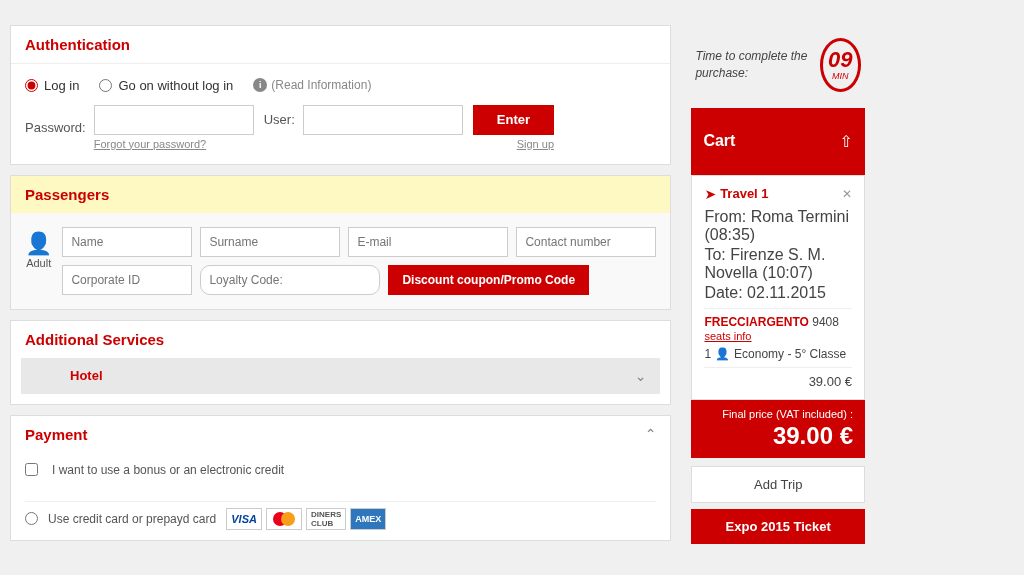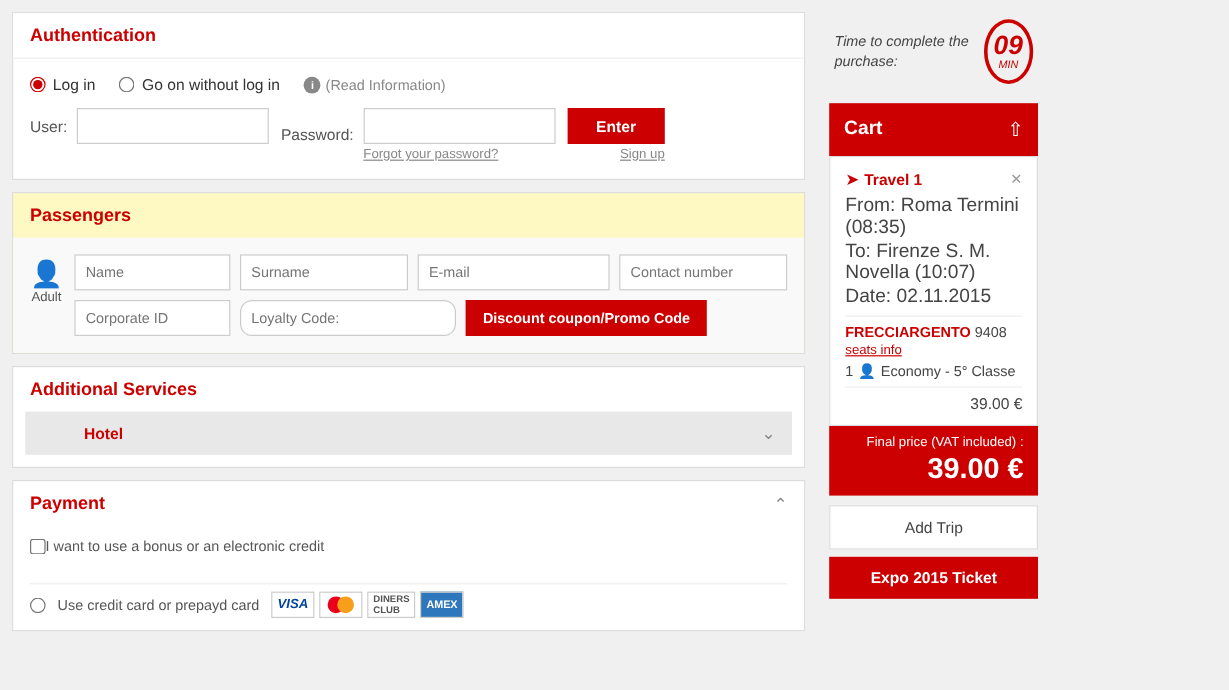--- a/index.html
+++ b/index.html
@@ -1,18 +1,18 @@
 <!DOCTYPE html>
 <html><head>
   <meta charset="utf-8">
   <style>
     * { box-sizing: border-box; margin: 0; padding: 0; }
     body { font-family: Arial, sans-serif; font-size: 13px; background: #f0f0f0; color: #333; }
 
-    .page-container { display: flex; width: 875px; min-height: 575px; background: #f0f0f0; }
+    .page-container { display: flex; width: 875px; min-height: 575px; background: #f0f0f0; align-items: center; }
 
     .main-content { flex: 1; padding: 10px; }
     .sidebar { width: 230px; padding: 10px; }
 
     
     .section { background: #fff; border: 1px solid #ddd; margin-bottom: 10px; }
     .section-header { background: #fff; padding: 10px 14px; border-bottom: 1px solid #eee; }
     .section-header h2 { color: #c00; font-size: 15px; font-weight: bold; }
     .section-body { padding: 14px; }
 
@@ -57,41 +57,41 @@
     .add-services-header h2 { color: #c00; font-size: 15px; font-weight: bold; }
     .hotel-row { background: #e8e8e8; margin: 0 10px 10px; padding: 10px 14px; display: flex; justify-content: space-between; align-items: center; cursor: pointer; }
     .hotel-label { color: #c00; font-weight: bold; font-size: 13px; padding-left: 35px; }
     .chevron-icon { color: #888; font-size: 14px; }
 
     
     .payment-section { background: #fff; border: 1px solid #ddd; margin-bottom: 10px; }
     .payment-header { padding: 10px 14px; display: flex; justify-content: space-between; align-items: center; cursor: pointer; }
     .payment-header h2 { color: #c00; font-size: 15px; font-weight: bold; }
     .payment-body { padding: 10px 14px; }
-    .bonus-row { display: flex; align-items: center; gap: 0; margin-bottom: 24px; }
+    .bonus-row { display: flex; align-items: center; gap: 14px; margin-bottom: 24px; }
     .bonus-row input[type="checkbox"] { accent-color: #c00; }
     .bonus-label { font-size: 12px; color: #555; }
     .credit-row { display: flex; align-items: center; gap: 10px; }
     .credit-row input[type="radio"] { accent-color: #c00; }
     .credit-label { font-size: 12px; color: #555; }
     .card-icons { display: flex; gap: 4px; }
     .card-icon { border: 1px solid #ccc; padding: 2px 4px; font-size: 9px; font-weight: bold; height: 22px; display: flex; align-items: center; justify-content: center; min-width: 36px; background: #fff; }
     .visa-card { color: #00439C; font-size: 11px; font-weight: 900; font-style: italic; }
     .mc-card { background: #fff; }
     .diners-card { font-size: 8px; color: #555; }
     .amex-card { background: #2E77BC; color: #fff; font-size: 9px; }
 
     
     .timer-area { display: flex; justify-content: space-between; align-items: center; margin-bottom: 10px; padding: 6px 4px; font-style: italic; }
     .timer-text { font-size: 12px; color: #444; line-height: 1.4; }
     .timer-circle { width: 54px; height: 54px; border-radius: 50%; border: 3px solid #c00; display: flex; flex-direction: column; align-items: center; justify-content: center; }
     .timer-number { font-size: 22px; font-weight: bold; color: #c00; line-height: 1; }
     .timer-min { font-size: 9px; color: #c00; text-transform: uppercase; }
 
-    .cart-box { background: #c00; color: #fff; padding: 12px 12px; display: flex; justify-content: space-between; align-items: center; margin-bottom: 0; }
+    .cart-box { background: #c00; color: #fff; padding: 24px 12px; display: flex; justify-content: space-between; align-items: center; margin-bottom: 0; }
     .cart-title { font-size: 16px; font-weight: bold; }
     .cart-up-icon { font-size: 16px; }
 
     .cart-body { background: #fff; border: 1px solid #ddd; padding: 10px 12px; }
     .travel-row { display: flex; align-items: center; justify-content: space-between; margin-bottom: 6px; }
     .travel-arrow { color: #c00; font-size: 14px; margin-right: 4px; }
     .travel-title { color: #c00; font-weight: bold; font-size: 13px; }
     .close-x { color: #999; font-size: 12px; cursor: pointer; }
 
     .cart-detail { font-size: 16px; color: #444; margin-bottom: 2px; }
@@ -141,29 +141,29 @@
             <input type="radio" name="auth" style="">
             <span>Go on without log in</span>
           </label>
           <span class="read-info">
             <span class="info-icon">i</span>
             <span>(Read Information)</span>
           </span>
         </div>
         <div style="display:flex; align-items:flex-start; gap:10px;">
           <div class="auth-field-group">
-            <label>User:</label>
-            <input type="text" class="" style="">
-          </div>
-          <div class="auth-field-group">
             <label>Password:</label>
             <div style="display:flex; flex-direction:column;">
               <input type="password" class="" style="">
               <span style="font-size:11px; color:#888; text-decoration:underline; cursor:pointer; margin-top:3px;">Forgot your password?</span>
             </div>
+          </div>
+          <div class="auth-field-group">
+            <label>User:</label>
+            <input type="text" class="" style="">
           </div>
           <div style="display:flex; flex-direction:column; align-items:flex-end;">
             <button class="enter-btn">Enter</button>
             <span style="font-size:11px; color:#888; text-decoration:underline; cursor:pointer; margin-top:3px;">Sign up</span>
           </div>
         </div>
       </div>
     </div>
 
     <div class="passenger-section">

